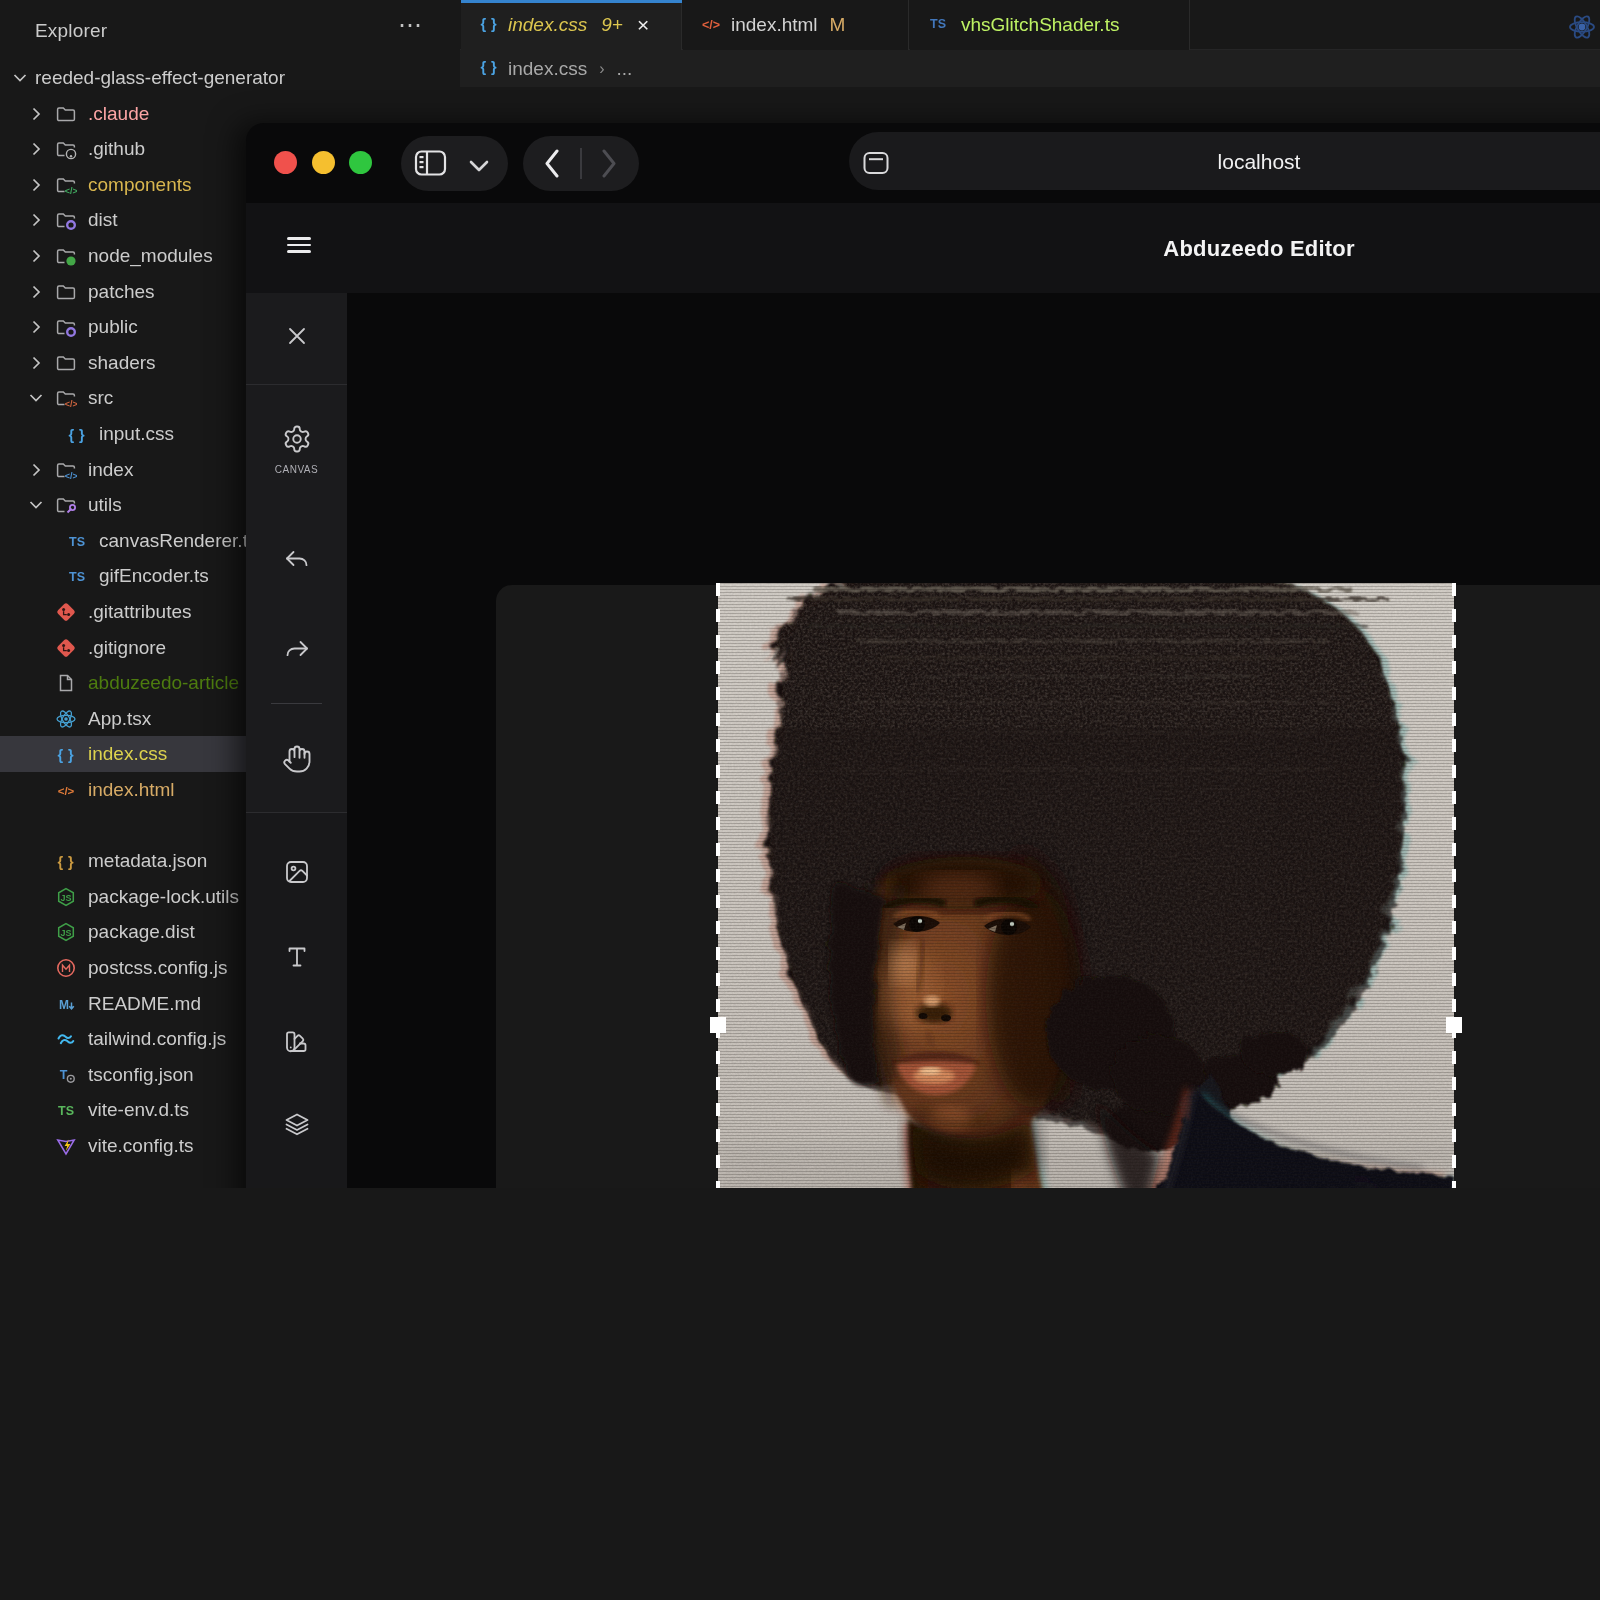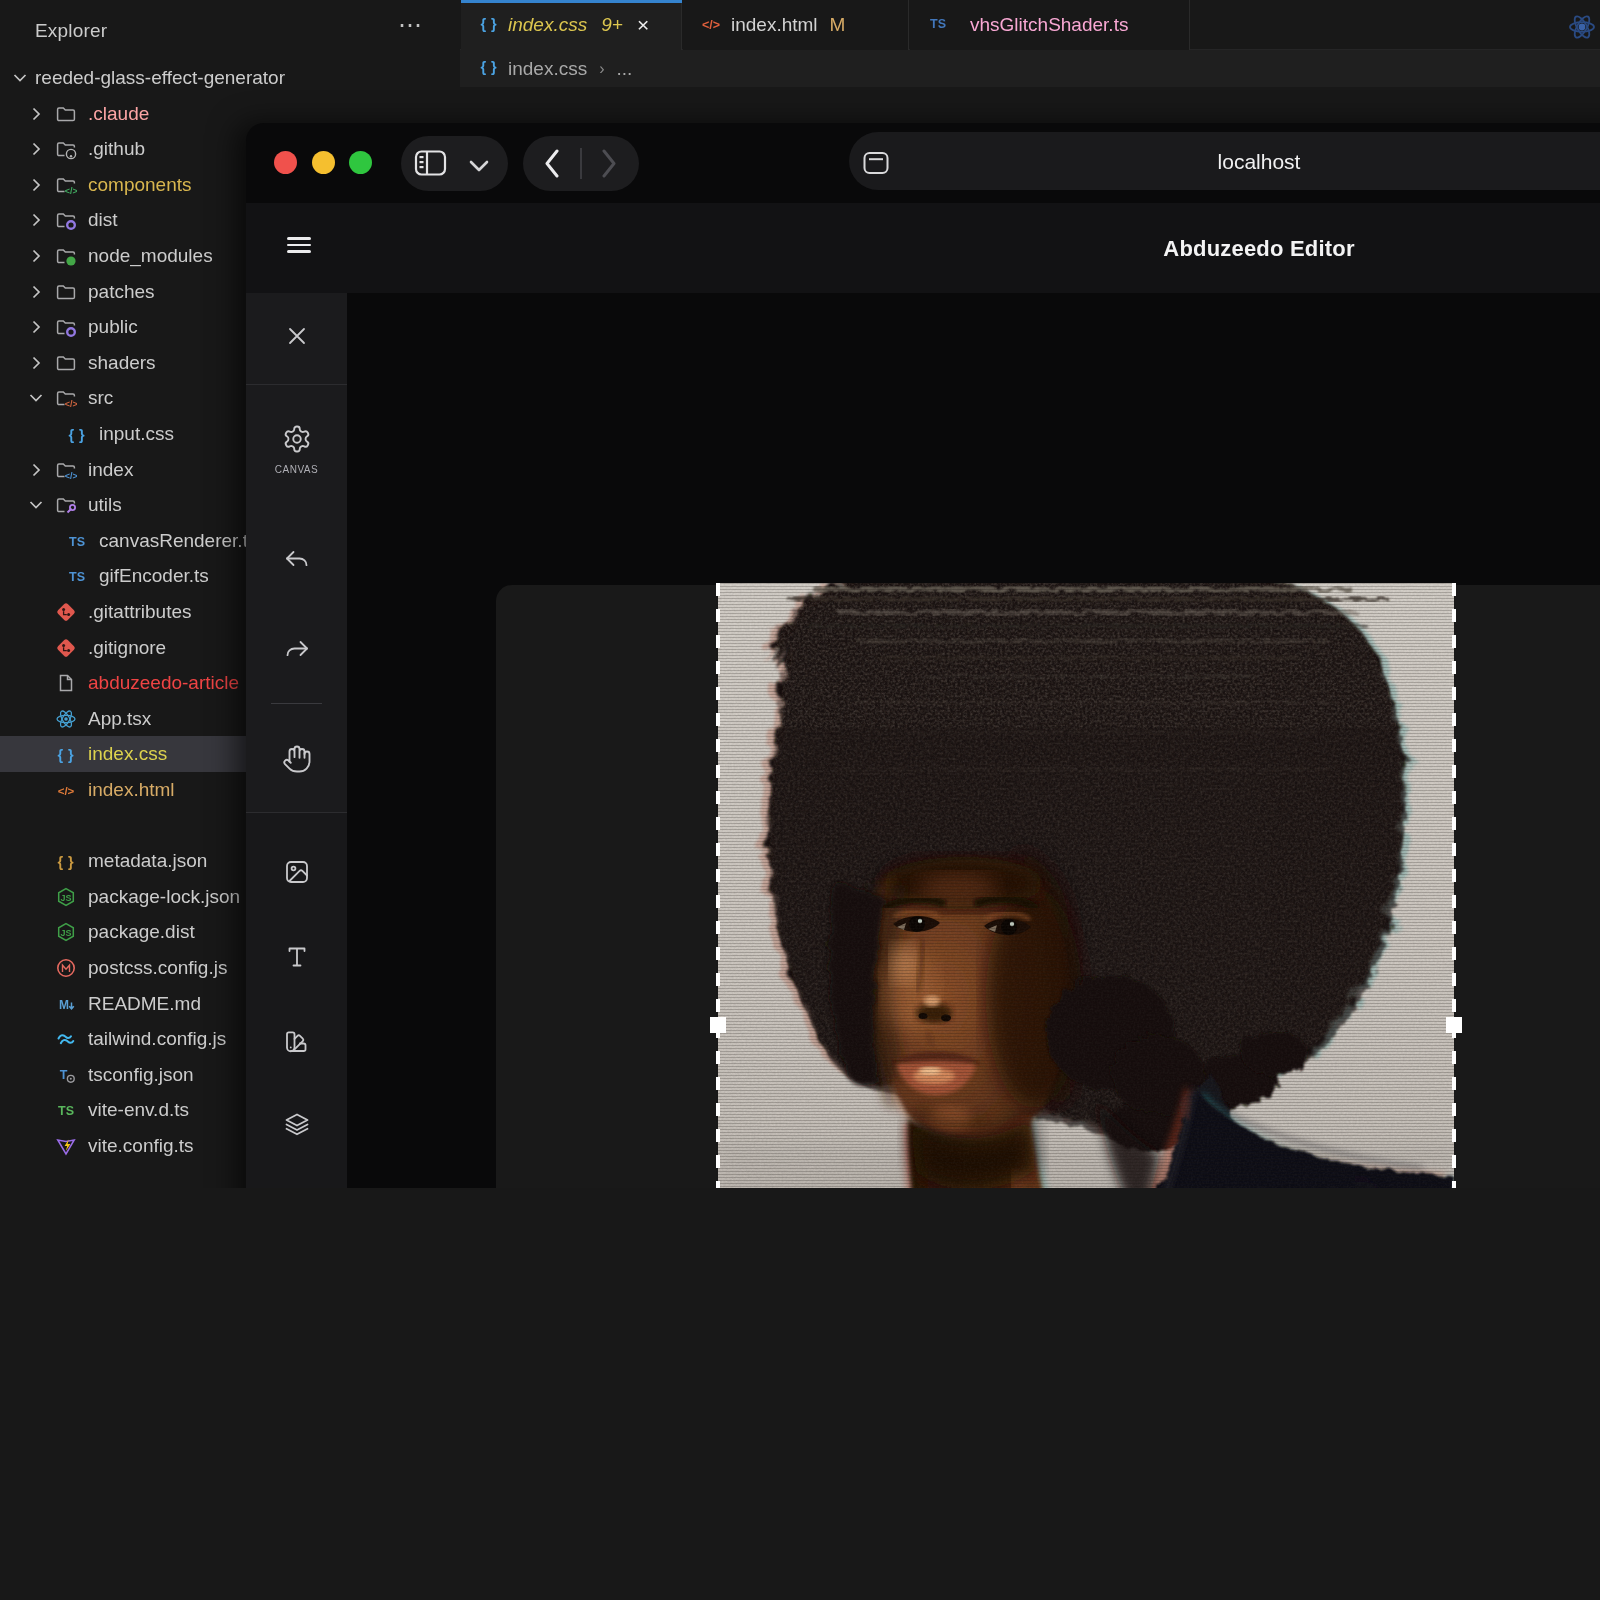--- a/index.html
+++ b/index.html
@@ -200,21 +200,21 @@
             <circle cx="13.6" cy="13.6" r="1.5" fill="#2d1513"></circle>
             <path d="M8.6 10.2v3.4h3.2" stroke="#2d1513" stroke-width="1.3" fill="none"></path>
           </svg></span>
         <span style="color:#cccccc">.gitignore</span>
       </div>
       <div class="row" style="top:665.2px">
         <span class="ic" style="margin-left:55px"><svg width="22" height="22" viewBox="0 0 22 22" style="">
             <path d="M5.5 3.5h7l4 4v11h-11z" fill="none" stroke="#a9a9ab" stroke-width="1.5"></path>
             <path d="M12.5 3.5v4h4" fill="none" stroke="#a9a9ab" stroke-width="1.5"></path>
           </svg></span>
-        <span style="color:#ef4444">abduzeedo-article</span>
+        <span style="color:#4d7c0f">abduzeedo-article</span>
       </div>
       <div class="row" style="top:700.8px">
         <span class="ic" style="margin-left:55px"><svg width="22" height="22" viewBox="0 0 22 22" style="">
             <g transform="translate(11,11)">
               <ellipse rx="9" ry="3.6" fill="none" stroke="#459fd0" stroke-width="1.3"></ellipse>
               <ellipse rx="9" ry="3.6" transform="rotate(60)" fill="none" stroke="#459fd0" stroke-width="1.3"></ellipse>
               <ellipse rx="9" ry="3.6" transform="rotate(120)" fill="none" stroke="#459fd0" stroke-width="1.3"></ellipse>
               <circle r="1.8" fill="#459fd0"></circle>
             </g>
           </svg></span>
@@ -236,21 +236,21 @@
         <span class="ic" style="margin-left:55px"><svg width="22" height="22" viewBox="0 0 22 22" style="">
             <text x="11" y="16.5" font-size="14.5" font-weight="bold" fill="#cb9a41" text-anchor="middle" font-family="Liberation Sans" letter-spacing="1">{ }</text>
           </svg></span>
         <span style="color:#cccccc">metadata.json</span>
       </div>
       <div class="row" style="top:878.8px">
         <span class="ic" style="margin-left:55px"><svg width="22" height="22" viewBox="0 0 22 22" style="">
             <path d="M11 2.6l7.3 4.2v8.4L11 19.4l-7.3-4.2V6.8z" fill="none" stroke="#3f9f48" stroke-width="1.5"></path>
             <text x="11" y="14.5" font-size="9" font-weight="bold" fill="#3f9f48" text-anchor="middle" font-family="Liberation Sans">JS</text>
           </svg></span>
-        <span style="color:#cccccc">package-lock.json</span>
+        <span style="color:#cccccc">package-lock.utils</span>
       </div>
       <div class="row" style="top:914.4px">
         <span class="ic" style="margin-left:55px"><svg width="22" height="22" viewBox="0 0 22 22" style="">
             <path d="M11 2.6l7.3 4.2v8.4L11 19.4l-7.3-4.2V6.8z" fill="none" stroke="#3f9f48" stroke-width="1.5"></path>
             <text x="11" y="14.5" font-size="9" font-weight="bold" fill="#3f9f48" text-anchor="middle" font-family="Liberation Sans">JS</text>
           </svg></span>
         <span style="color:#cccccc">package.dist</span>
       </div>
       <div class="row" style="top:950.0px">
         <span class="ic" style="margin-left:55px"><svg width="22" height="22" viewBox="0 0 22 22" style="">
@@ -309,21 +309,21 @@
 <span style="margin-left:17px"><svg width="22" height="22" viewBox="0 0 22 22" style="">
           <text x="11" y="16.5" font-size="12.5" font-weight="bold" fill="#e05f3c" text-anchor="middle" font-family="Liberation Sans">&lt;/&gt;</text>
         </svg></span>
 <span style="margin-left:9px;color:#d2d2d2">index.html</span>
 <span style="margin-left:12px;color:#d7ab66">M</span>
     </div>
     <div class="tab" style="left:910px;width:280px;border-right:1px solid #2a2a2a">
 <span style="margin-left:17px"><svg width="22" height="22" viewBox="0 0 22 22" style="">
           <text x="11" y="16" font-size="12.5" font-weight="bold" fill="#4277bb" text-anchor="middle" font-family="Liberation Sans">TS</text>
         </svg></span>
-<span style="margin-left:21px;color:#f9a8d4">vhsGlitchShader.ts</span>
+<span style="margin-left:12px;color:#bef264">vhsGlitchShader.ts</span>
     </div>
     <div class="abs" style="left:1567px;top:12px"><svg width="30" height="30" viewBox="0 0 30 30" style="">
         <g transform="translate(15,15)">
           <ellipse rx="12" ry="4.8" fill="none" stroke="#2a4a82" stroke-width="1.8"></ellipse>
           <ellipse rx="12" ry="4.8" transform="rotate(60)" fill="none" stroke="#2a4a82" stroke-width="1.8"></ellipse>
           <ellipse rx="12" ry="4.8" transform="rotate(120)" fill="none" stroke="#2a4a82" stroke-width="1.8"></ellipse>
           <circle r="3.4" fill="#3a62a8"></circle>
         </g>
       </svg></div>
     <div id="crumbs" class="abs">

